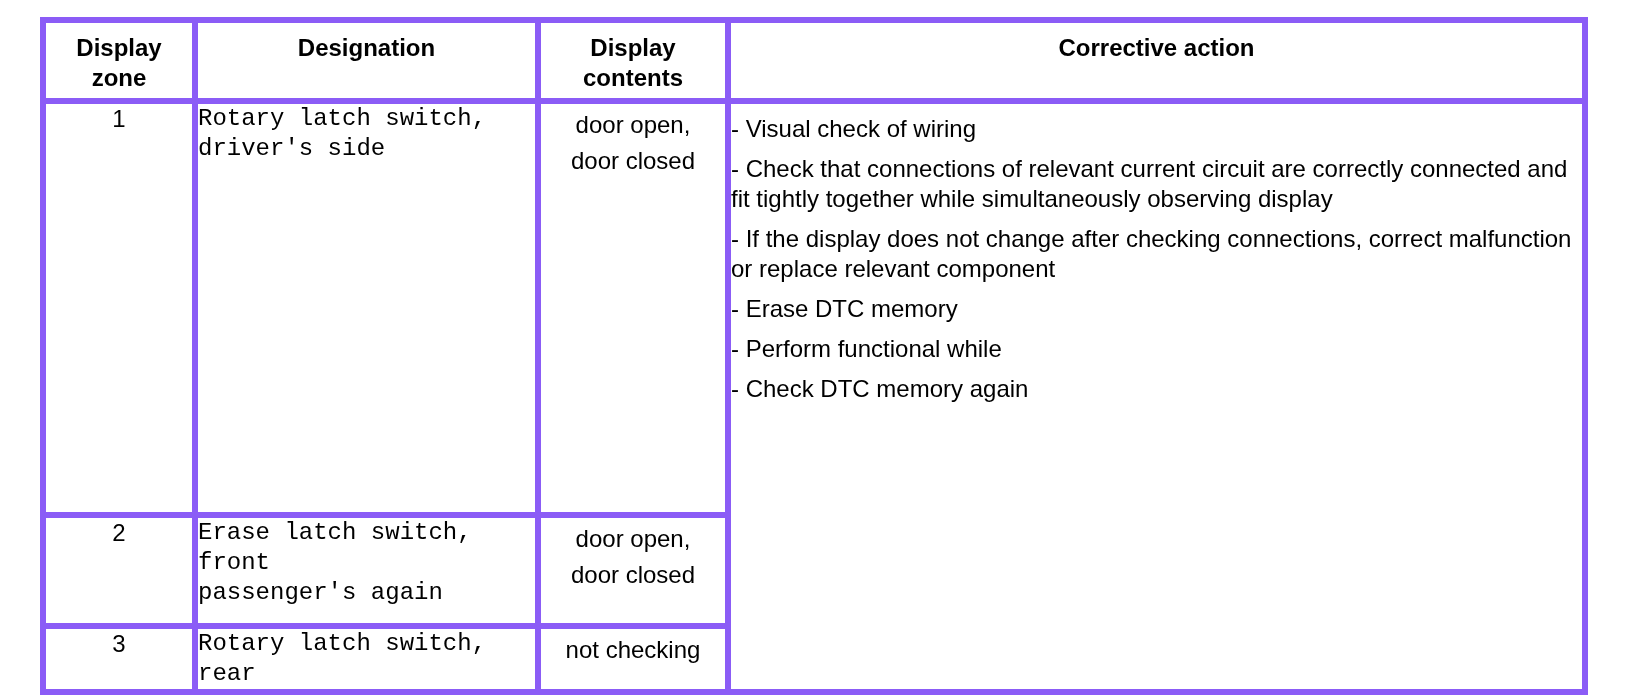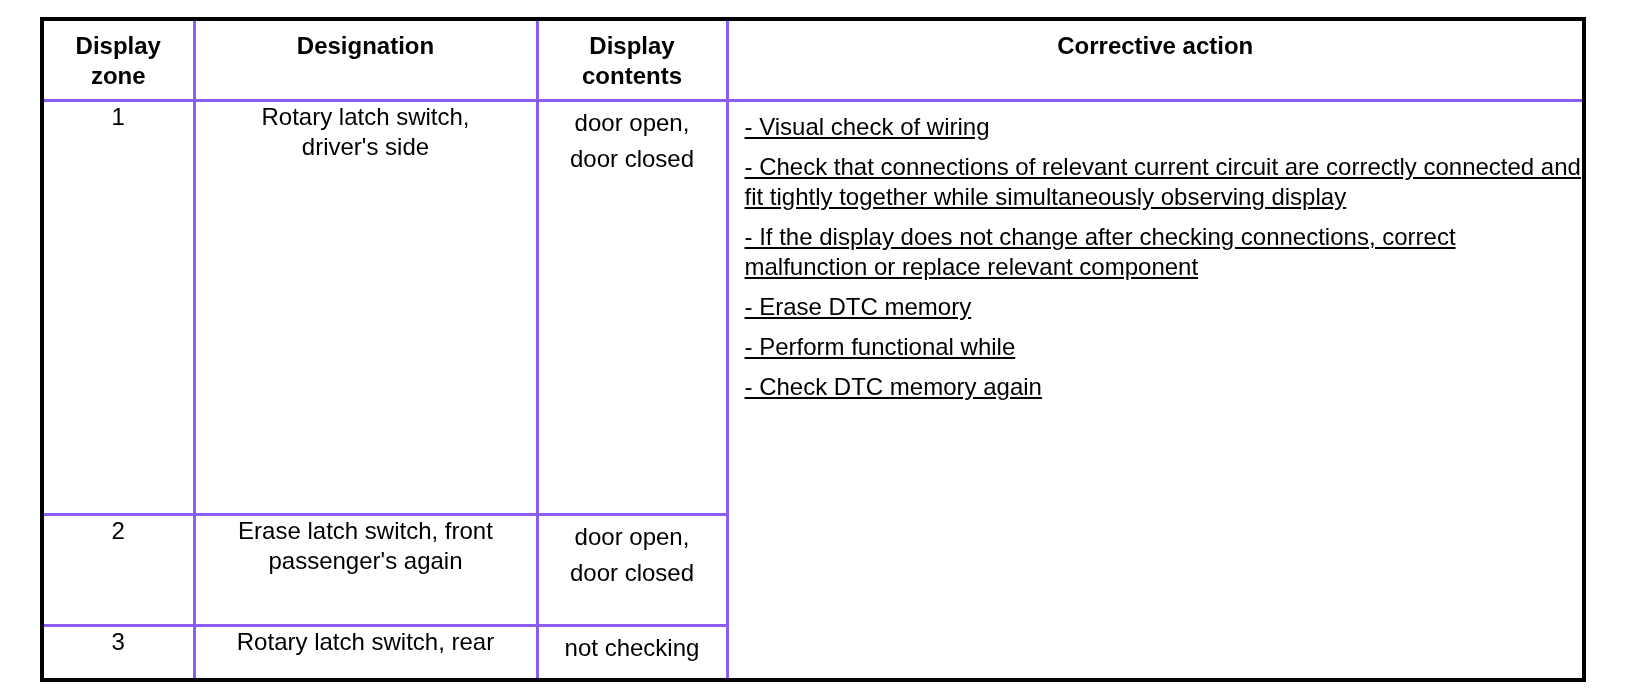--- a/index.html
+++ b/index.html
@@ -16,21 +16,21 @@
     left: 40px;
     top: 17px;
     width: 1542px;
     border-collapse: collapse;
     table-layout: fixed;
     background: #ffffff;
     border: 4px solid #000000;
   }
   .doc-table th,
   .doc-table td {
-    border: 3px solid #8b5cf6;
+    border: 6px solid #8b5cf6;
     vertical-align: top;
     font-size: 24px;
     line-height: 30px;
     overflow: hidden;
     padding: 0;
   }
   .doc-table th {
     font-weight: bold;
     text-align: center;
     padding: 10px 6px 0 6px;
@@ -38,39 +38,39 @@
   .row-header   { height: 81px; }
   .row-zone1    { height: 414px; }
   .row-zone2    { height: 111px; }
   .row-zone3    { height: 55px; }
 
   .cell-zone {
     text-align: center;
     padding-top: 8px;
   }
   .cell-designation {
-    text-align: center;
+    text-align: left;
     padding: 8px 10px 0 13px;
+    font-family: Liberation Mono, monospace;
   }
   .cell-contents {
     text-align: center;
     padding: 8px 4px 0 4px;
   }
   .cell-contents p {
     margin: 6px 0 0 0;
   }
   .cell-contents p + p {
   }
   .cell-action {
     text-align: left;
     padding: 8px 28px 0 14px;
   }
   .cell-action p {
-    margin: 10px 0 10px 16px;
-    text-decoration: underline;
+    margin: 10px 0 10px 0;
   }
 </style>
 </head>
 <body>
 
 <table class="doc-table">
   <colgroup>
     <col style="width:152px">
     <col style="width:343px">
     <col style="width:190px">

